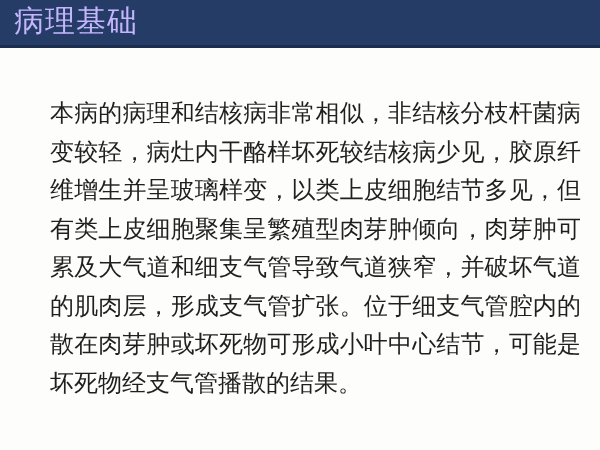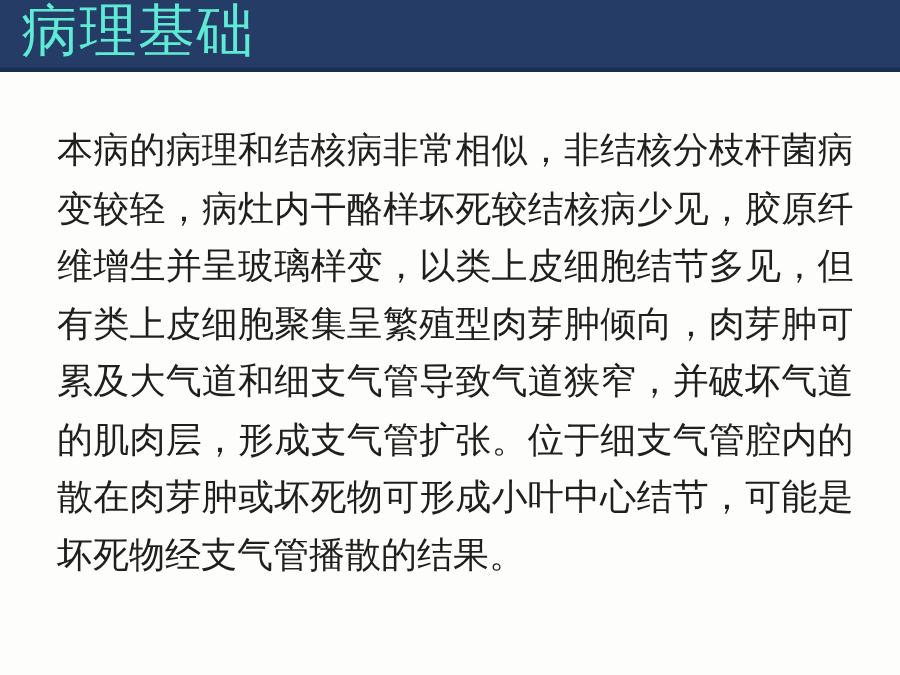--- a/index.html
+++ b/index.html
@@ -22,34 +22,34 @@
     width: 600px;
     height: 48px;
     background: #253c66;
     border-bottom: 3px solid #1c2e50;
     display: flex;
     align-items: center;
     padding-left: 14px;
   }
   .slide-title {
     margin: 0;
-    font-size: 38px;
+    font-size: 30px;
     font-weight: 400;
     letter-spacing: 1px;
-    color: #5eead4;
+    color: #c4b5fd;
     line-height: 1;
     padding-bottom: 4px;
     font-family: Liberation Serif, serif;
   }
   .slide-body {
     box-sizing: border-box;
     padding: 30px 34px 0 34px;
   }
   .body-paragraph {
-    margin: 4px;
+    margin: 16px;
     width: 531px;
     font-size: 24px;
     line-height: 38.5px;
     color: #1f1f1f;
     text-align: justify;
     text-align-last: left;
     letter-spacing: 0;
     line-break: strict;
     word-break: normal;
   }

